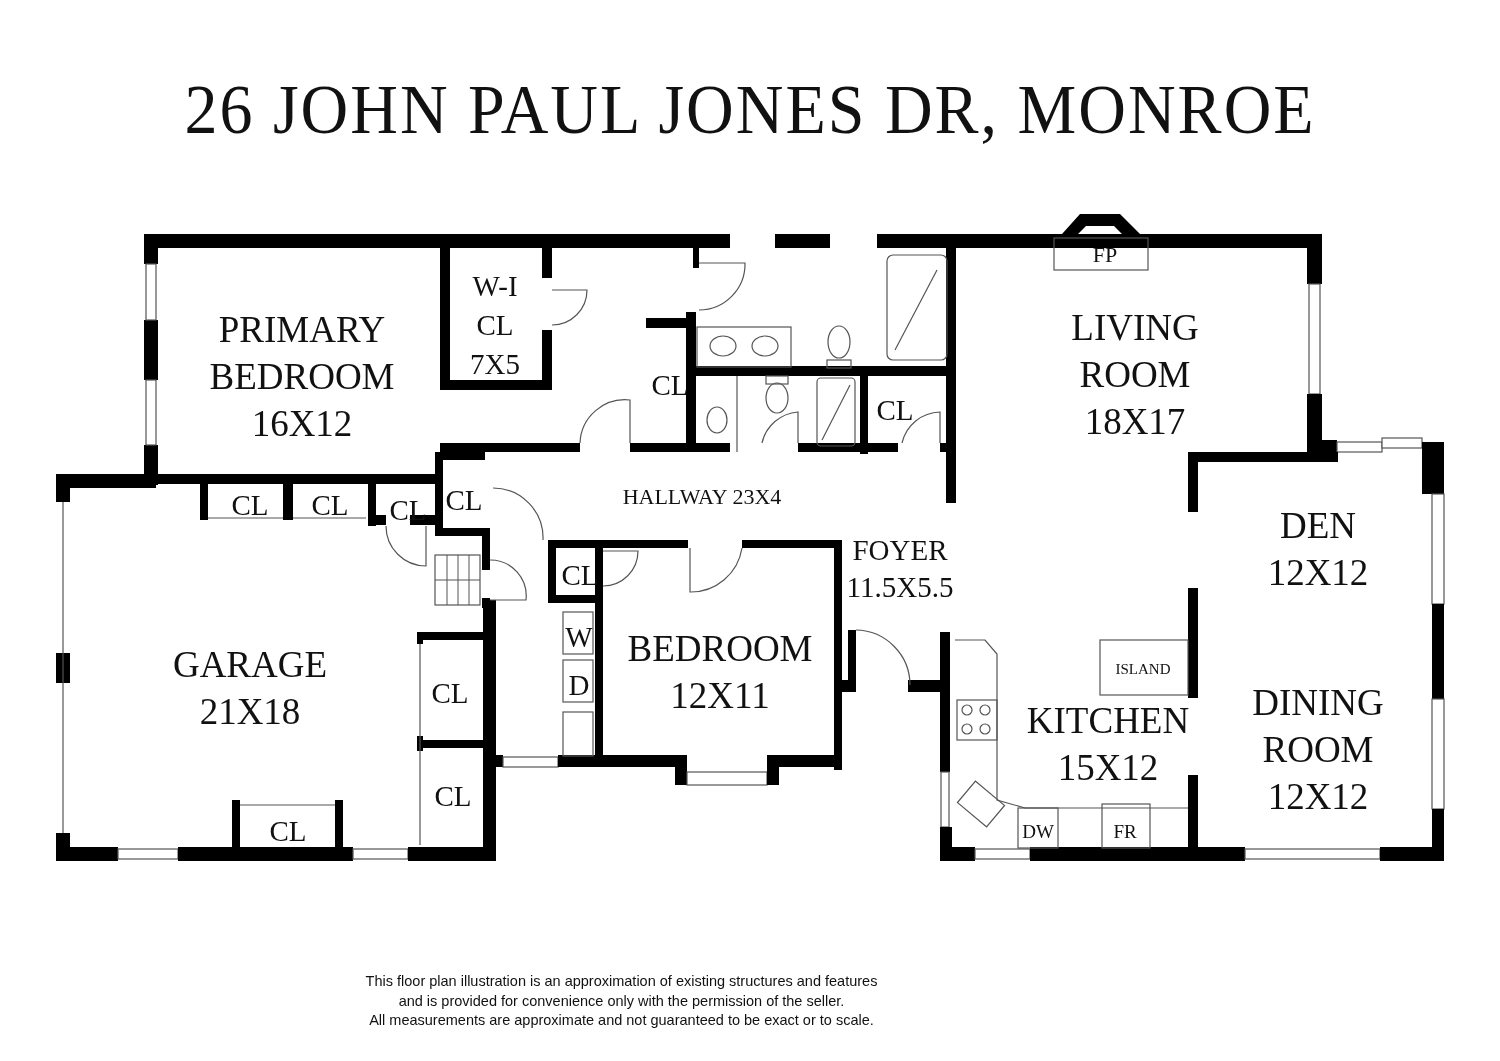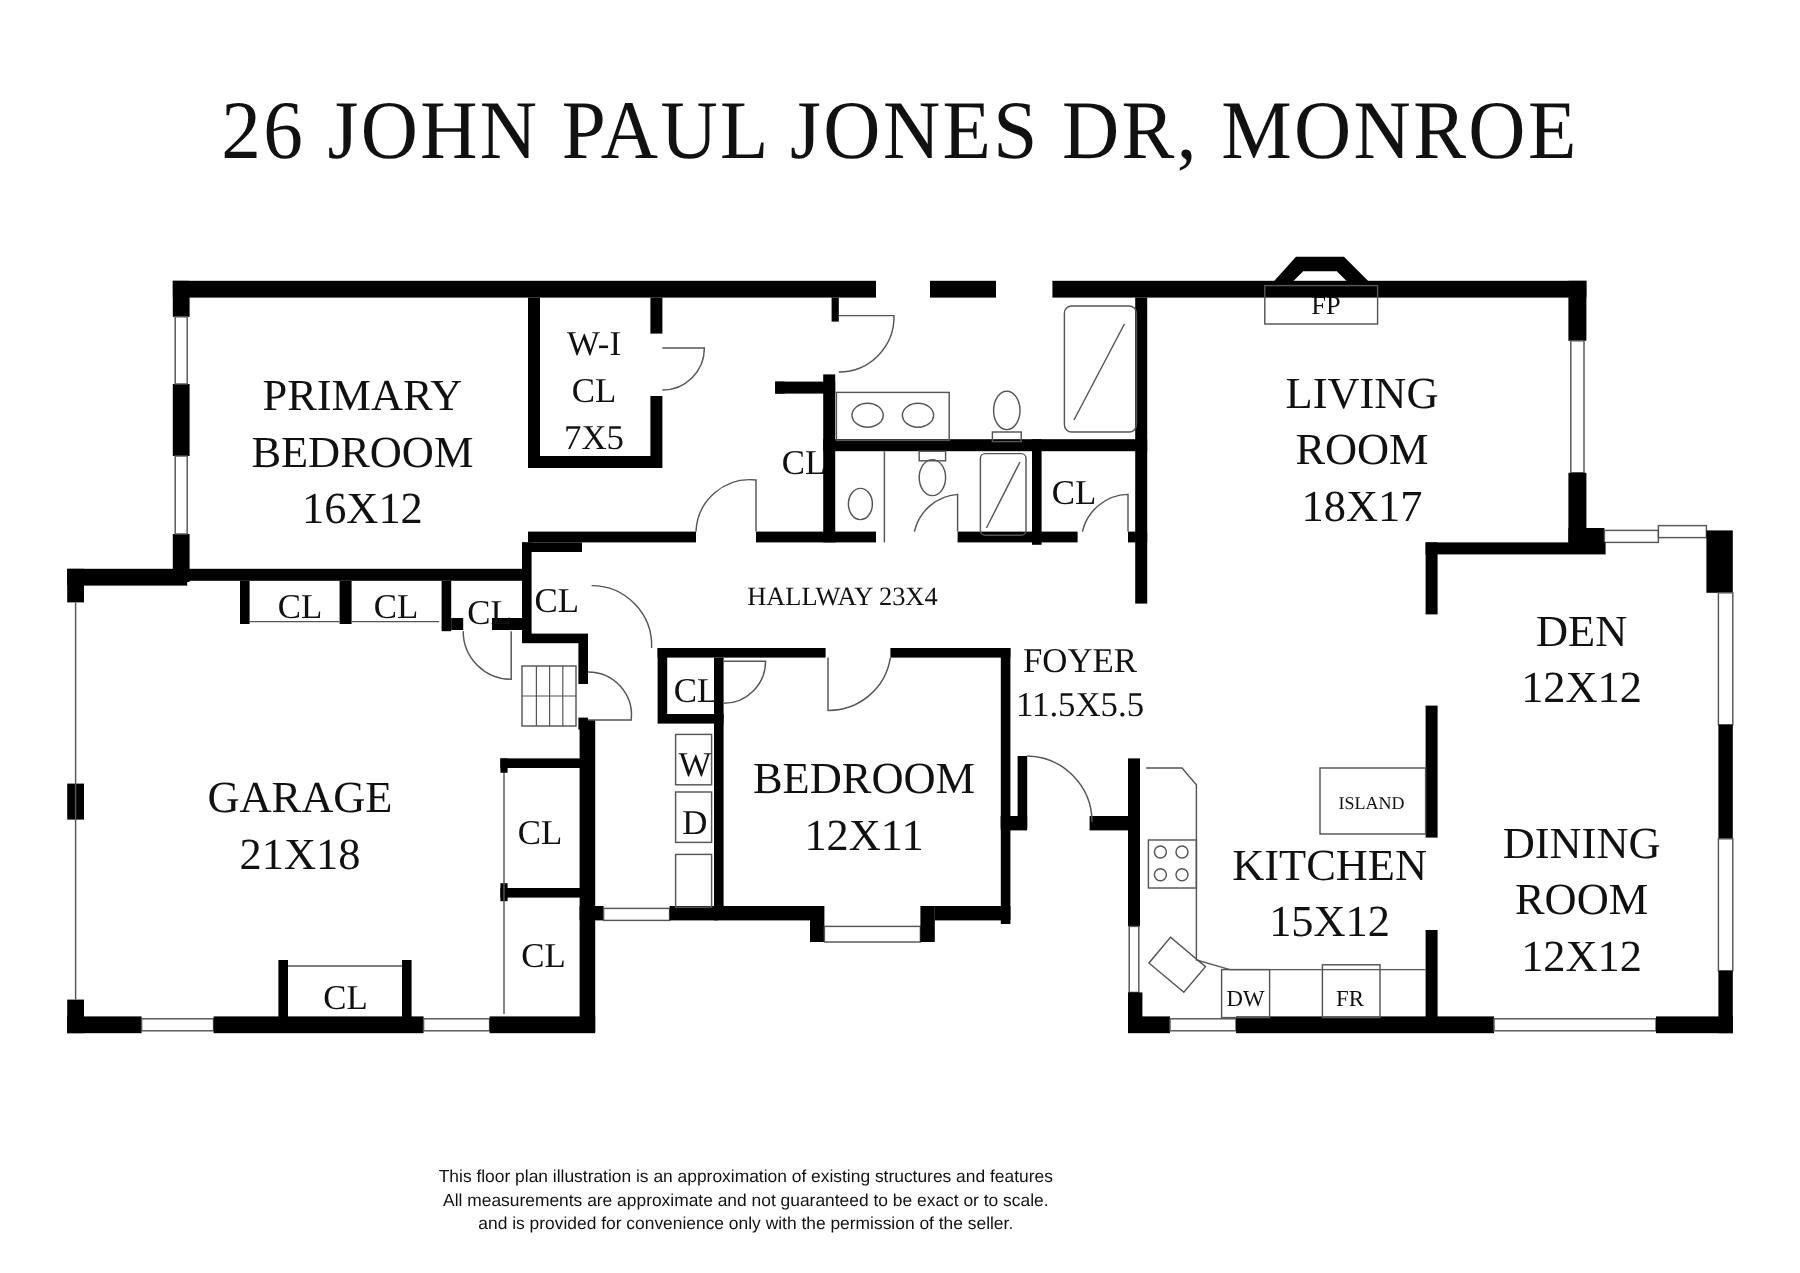--- a/index.html
+++ b/index.html
@@ -241,15 +241,15 @@
     <text class="lbl mid" x="579" y="647">W</text>
     <text class="lbl mid" x="579" y="695">D</text>
     <text class="lbl xs" x="1143" y="674">ISLAND</text>
     <text class="lbl sm" x="1038" y="838" style="font-size:19px">DW</text>
     <text class="lbl sm" x="1125" y="838" style="font-size:19px">FR</text>
   </g>
 </svg>
 
 <div class="disc">
   <div>This floor plan illustration is an approximation of existing structures and features</div>
+  <div>and is provided for convenience only with the permission of the seller.</div>
   <div>All measurements are approximate and not guaranteed to be exact or to scale.</div>
-  <div>and is provided for convenience only with the permission of the seller.</div>
 </div>
 
 </body></html>

